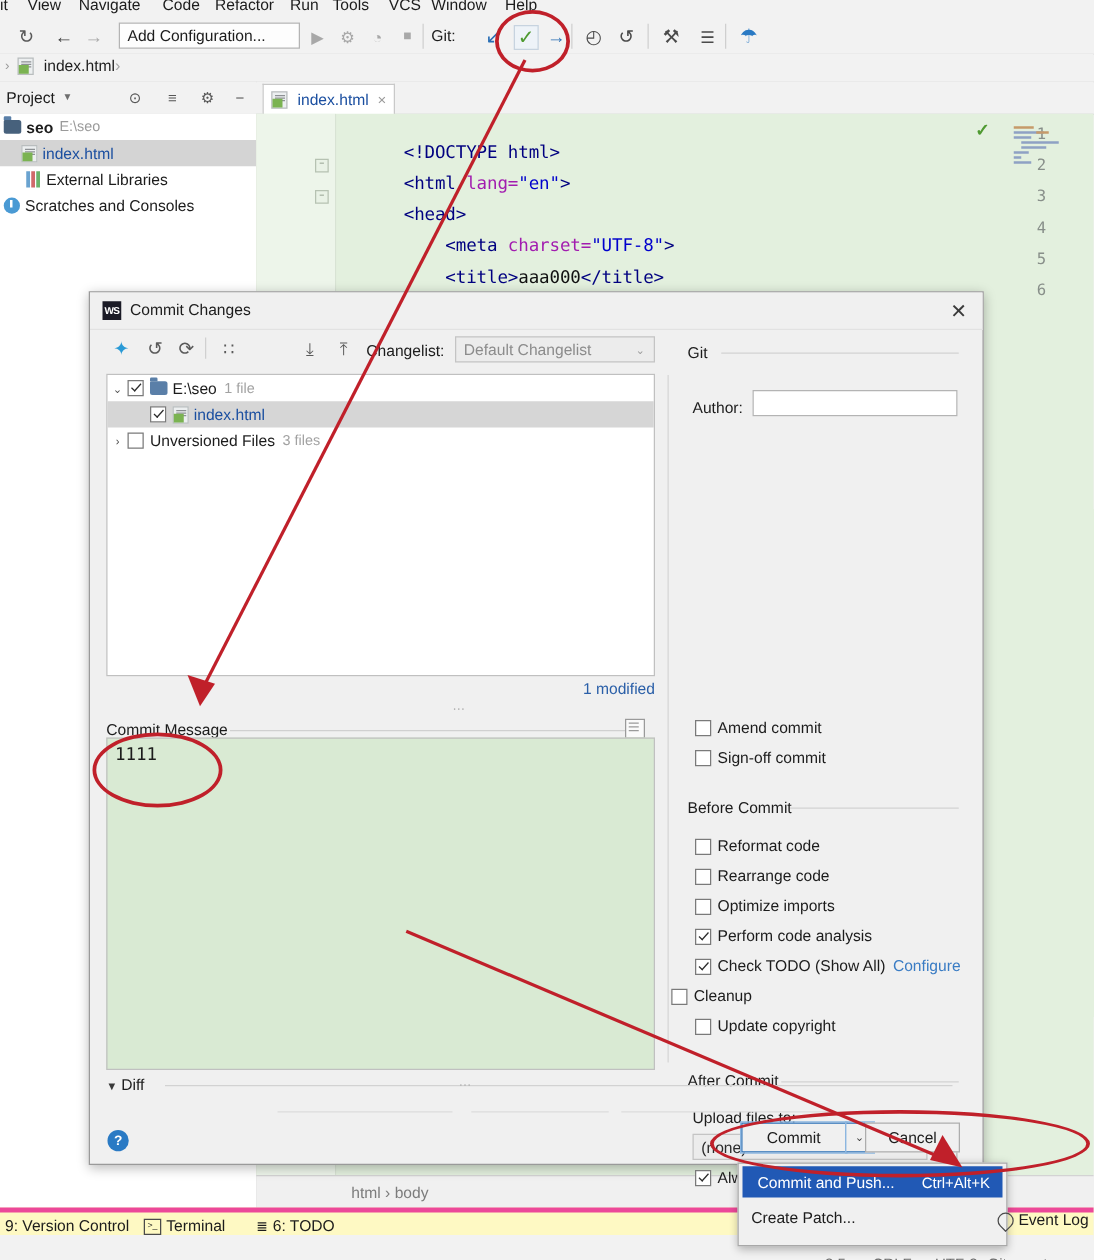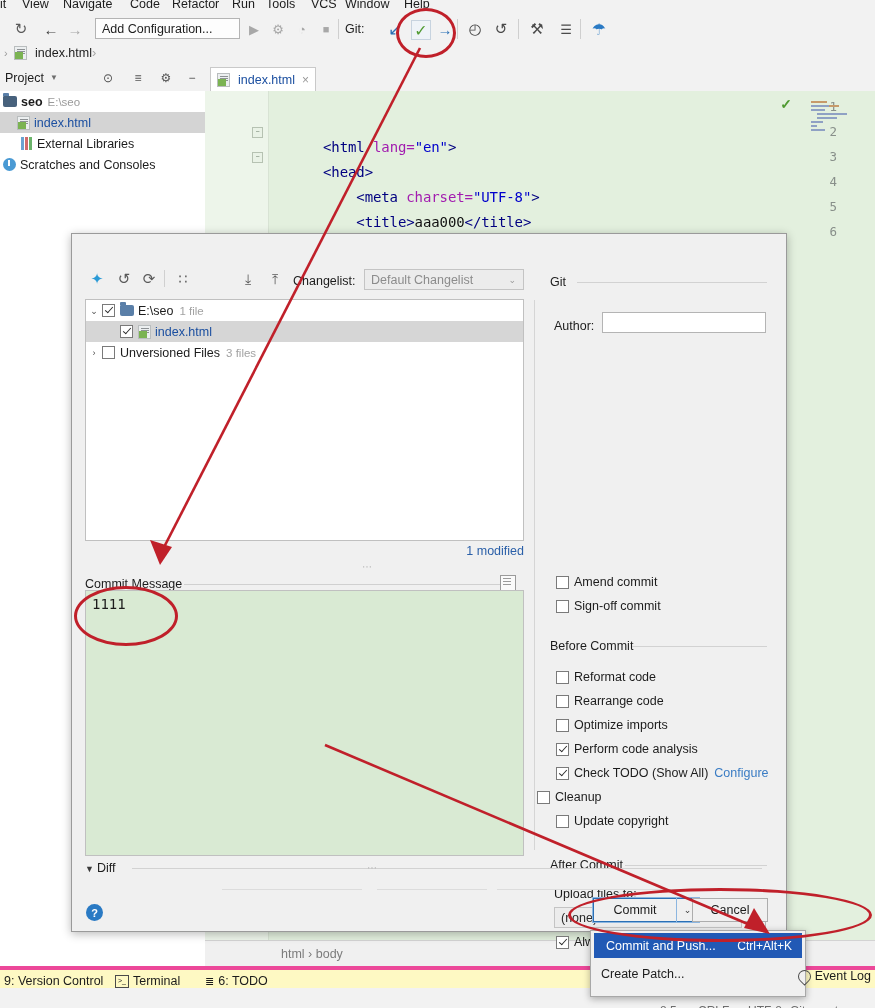--- a/index.html
+++ b/index.html
@@ -482,20 +482,23 @@
     <span class="lineno" style="top:8px">1</span>
     <span class="lineno" style="top:33px">2</span>
     <span class="lineno" style="top:58px">3</span>
     <span class="lineno" style="top:83px">4</span>
     <span class="lineno" style="top:108px">5</span>
     <span class="lineno" style="top:133px">6</span>
 
     <span class="foldmark" style="top:36px">−</span>
     <span class="foldmark" style="top:61px">−</span>
 
+    <div class="codeline" style="top:7px">
+      <span class="tg">&lt;!DOCTYPE </span><span class="tg">html&gt;</span>
+    </div>
     <div class="codeline" style="top:32px">
       <span class="tg">&lt;html </span><span class="at">lang=</span><span class="av">"en"</span><span class="tg">&gt;</span>
     </div>
     <div class="codeline" style="top:57px">
       <span class="tg">&lt;head&gt;</span>
     </div>
     <div class="codeline" style="top:82px">
       <span class="tg">    &lt;meta </span><span class="at">charset=</span><span class="av">"UTF-8"</span><span class="tg">&gt;</span>
     </div>
     <div class="codeline" style="top:107px">
@@ -518,20 +521,25 @@
       <div class="mm-line" style="left:10px;top:30px;width:14px"></div>
     </div>
   </div>
 
   <div class="breadcrumbbar">
     <span class="bc">html  ›  body</span>
   </div>
 
   <div class="dialog">
 
+    <div class="dlg-title">
+      <span class="ws-icon">WS</span>
+      <span class="t">Commit Changes</span>
+      <span class="dlg-close">✕</span>
+    </div>
 
     <div class="dlg-toolbar">
       <span class="dt-icon" style="left:16px;color:#2a9ad6;font-size:15px">✦</span>
       <span class="dt-icon" style="left:43px;color:#5a5a5a;font-size:15px">↺</span>
       <span class="dt-icon" style="left:68px;color:#5a5a5a;font-size:15px">⟳</span>
       <div class="dt-sep" style="left:92px"></div>
       <span class="dt-icon" style="left:102px;color:#5a5a5a;font-size:14px">∷</span>
       <span class="dt-icon" style="left:167px;color:#5a5a5a;font-size:14px">⤓</span>
       <span class="dt-icon" style="left:194px;color:#5a5a5a;font-size:14px">⤒</span>
     </div>

